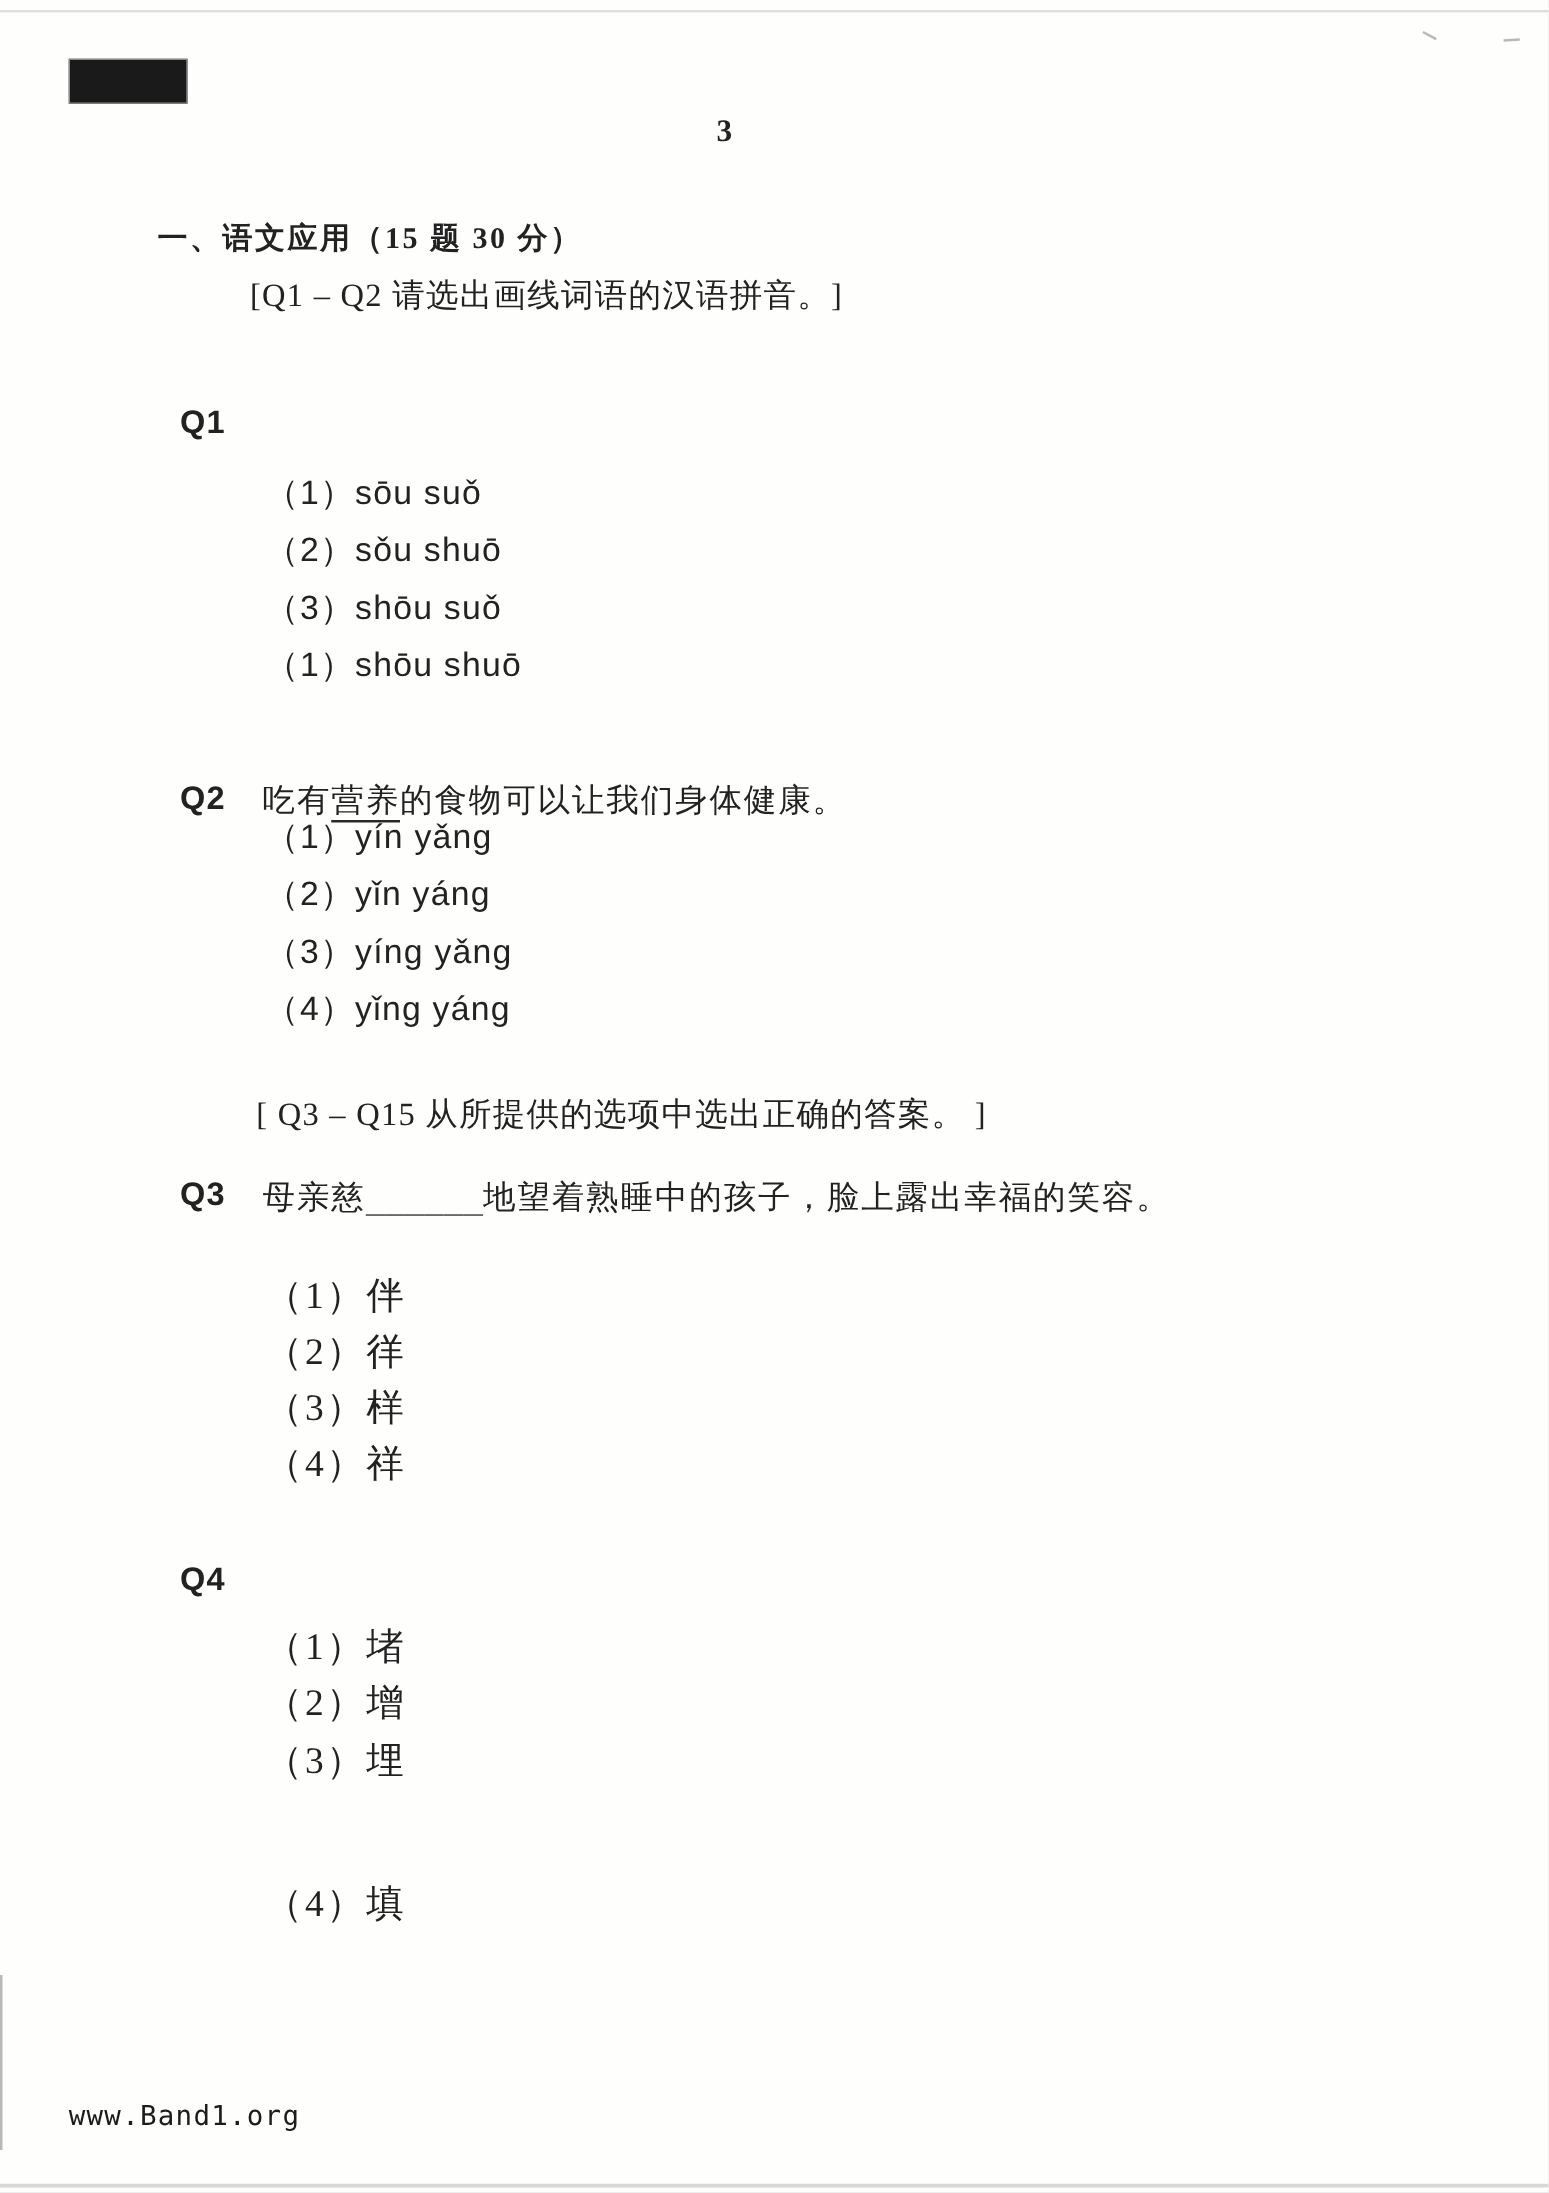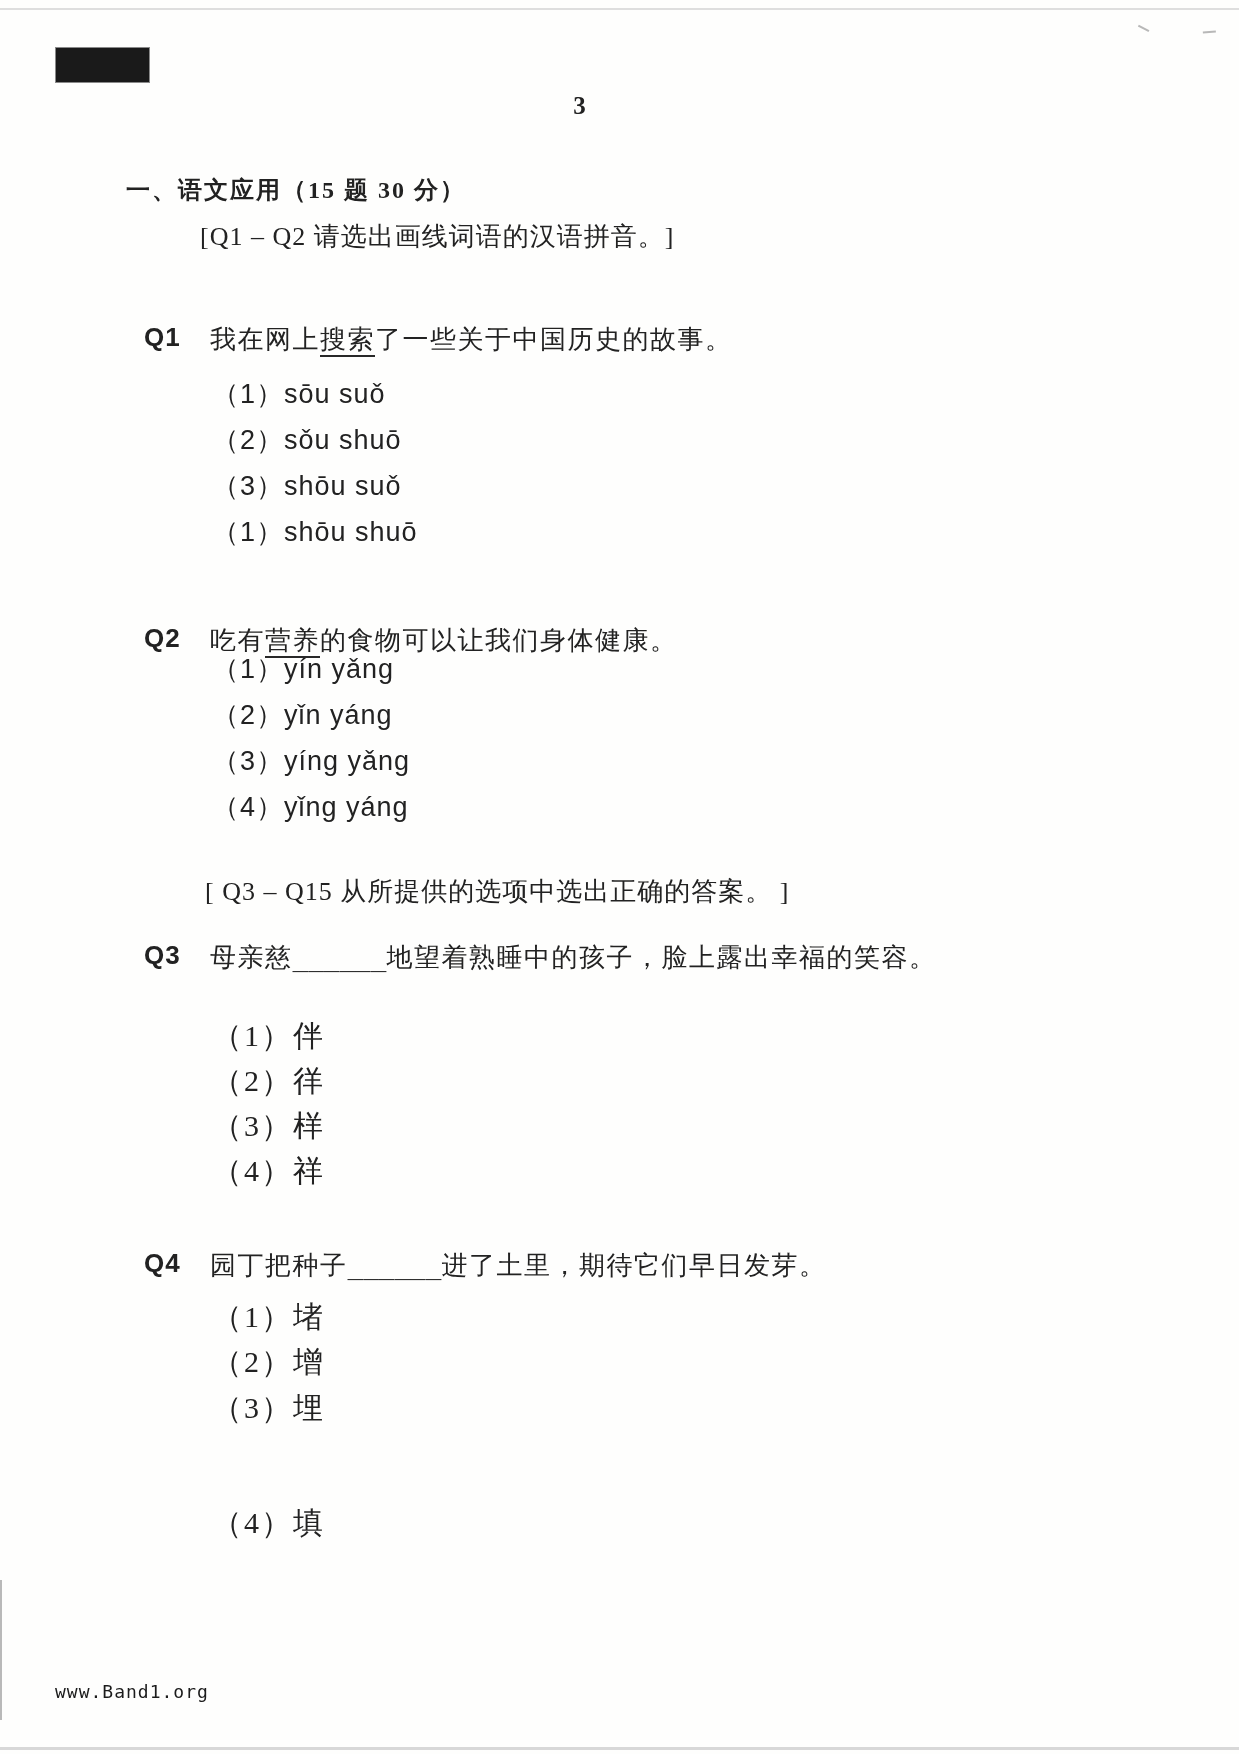--- a/index.html
+++ b/index.html
@@ -30,21 +30,21 @@
   }
   .qtext{position:absolute;left:210px;font-size:26px;letter-spacing:1.5px;white-space:nowrap;}
   .u{border-bottom:2px solid #2a2a2a;padding-bottom:1px;}
   .blank{letter-spacing:0;font-family:"DejaVu Sans Mono",monospace;}
   .opt{position:absolute;left:212px;font-size:26px;letter-spacing:1px;white-space:nowrap;}
   .opt.pinyin{font-family:"Liberation Sans","DejaVu Sans",sans-serif;font-size:27px;}
   .opt.hanzi{font-family:"Liberation Serif","DejaVu Serif",serif;font-size:30px;letter-spacing:2px;}
   .footer-url{
     position:absolute;left:55px;top:1681px;
     font-family:"DejaVu Sans Mono",monospace;
-    font-size:18px;color:#1e1e1e;letter-spacing:1px;
+    font-size:22px;color:#1e1e1e;letter-spacing:1px;
   }
   
   .q1-line{top:322px;} .q1-o1{top:376px;} .q1-o2{top:422px;} .q1-o3{top:468px;} .q1-o4{top:514px;}
   .q2-line{top:607px;margin-top:16px;} .q2-o1{top:651px;} .q2-o2{top:697px;} .q2-o3{top:743px;} .q2-o4{top:789px;}
   .q3-line{top:940px;} .q3-o1{top:1016px;} .q3-o2{top:1061px;} .q3-o3{top:1106px;} .q3-o4{top:1151px;}
   .q4-line{top:1248px;} .q4-o1{top:1297px;} .q4-o2{top:1342px;} .q4-o3{top:1388px;} .q4-o4{top:1503px;}
 </style>
 </head>
 <body>
 
@@ -54,21 +54,20 @@
   <div class="redacted"></div>
   <div class="speck-1"></div>
   <div class="speck-2"></div>
 
   <div class="page-number">3</div>
 
   <div class="heading">一、语文应用（15 题 30 分）</div>
   <div class="instr-1">[Q1 – Q2 请选出画线词语的汉语拼音。]</div>
 
   <div class="qlabel q1-line">Q1</div>
-  <div class="qtext q1-line"><span>我在网上</span><span class="u">搜索</span><span>了一些关于中国历史的故事。</span></div>
   <div class="opt pinyin q1-o1">（1）sōu suǒ</div>
   <div class="opt pinyin q1-o2">（2）sǒu shuō</div>
   <div class="opt pinyin q1-o3">（3）shōu suǒ</div>
   <div class="opt pinyin q1-o4">（1）shōu shuō</div>
 
   <div class="qlabel q2-line">Q2</div>
   <div class="qtext q2-line"><span>吃有</span><span class="u">营养</span><span>的食物可以让我们身体健康。</span></div>
   <div class="opt pinyin q2-o1">（1）yín yǎng</div>
   <div class="opt pinyin q2-o2">（2）yǐn yáng</div>
   <div class="opt pinyin q2-o3">（3）yíng yǎng</div>
@@ -77,21 +76,20 @@
   <div class="instr-2">[ Q3 – Q15 从所提供的选项中选出正确的答案。 ]</div>
 
   <div class="qlabel q3-line">Q3</div>
   <div class="qtext q3-line"><span>母亲慈</span><span class="blank">______</span><span>地望着熟睡中的孩子，脸上露出幸福的笑容。</span></div>
   <div class="opt hanzi q3-o1">（1）伴</div>
   <div class="opt hanzi q3-o2">（2）徉</div>
   <div class="opt hanzi q3-o3">（3）样</div>
   <div class="opt hanzi q3-o4">（4）祥</div>
 
   <div class="qlabel q4-line">Q4</div>
-  <div class="qtext q4-line"><span>园丁把种子</span><span class="blank">______</span><span>进了土里，期待它们早日发芽。</span></div>
   <div class="opt hanzi q4-o1">（1）堵</div>
   <div class="opt hanzi q4-o2">（2）增</div>
   <div class="opt hanzi q4-o3">（3）埋</div>
   <div class="opt hanzi q4-o4">（4）填</div>
 
   <div class="scan-left-edge"></div>
   <div class="footer-url">www.Band1.org</div>
   <div class="scan-bottom-line"></div>
 
 </div>

